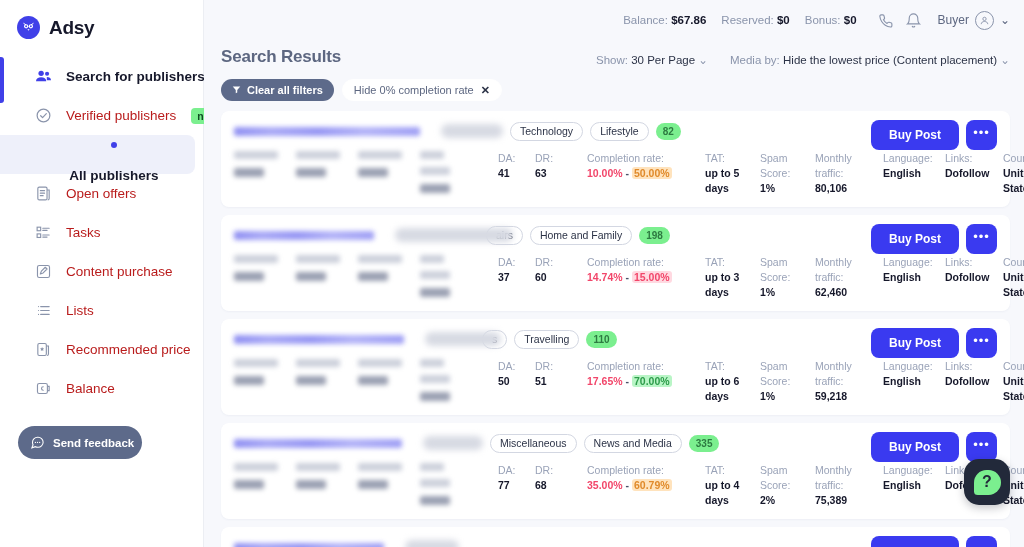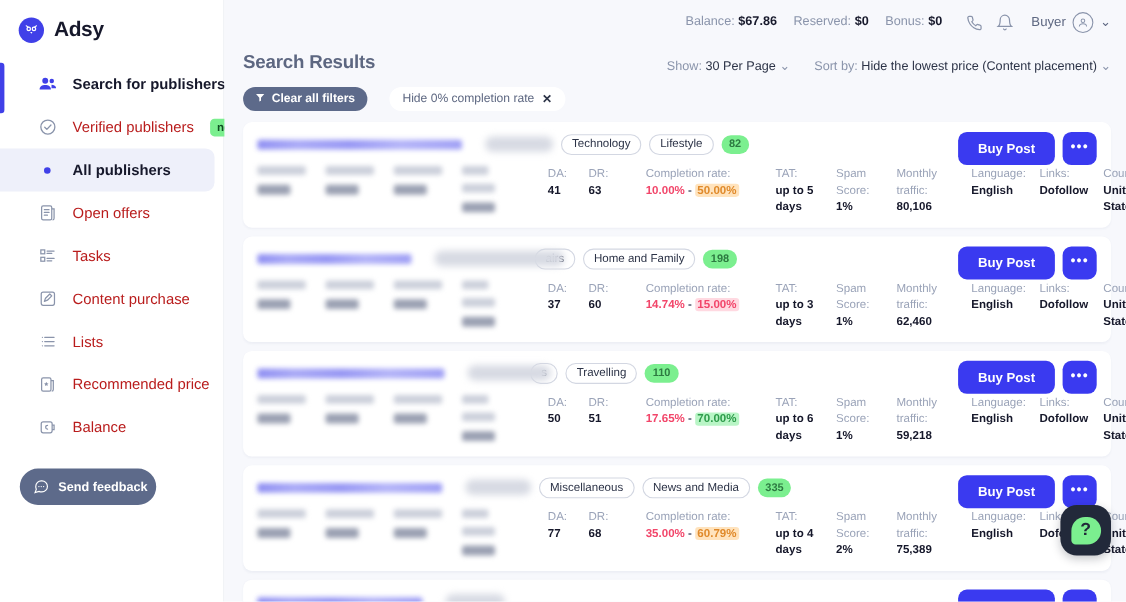--- a/index.html
+++ b/index.html
@@ -40,21 +40,21 @@
     display: flex; align-items: center; gap: 13px;
     height: 39px; padding-left: 33px; margin: 0 8px 0 0;
     border-radius: 0 8px 8px 0;
     cursor: pointer;
     position: relative;
   }
   .nav-item .ico { width: 20px; height: 20px; flex: 0 0 20px; display: flex; align-items: center; justify-content: center; color: #8a94ab; }
   .nav-item .lbl { font-size: 13.5px; color: #b91c1c; white-space: nowrap; }
   .nav-item.head .lbl { color: #16182b; font-weight: bold; font-size: 13.5px; }
   .nav-item.head .ico { color: #4040e8; }
-  .nav-item.active { background: #eef0fa; }
+  .nav-item.active { background: #eef0fa; flex-direction: column; }
   .nav-item.active .lbl { color: #16182b; font-weight: bold; }
   .nav-item.active .ico { color: #4040e8; }
   .dot-ico { width: 6px; height: 6px; border-radius: 50%; background: #4040e8; }
   .badge-new {
     background: #7bef8f; color: #0f4d22; font-size: 10.5px; font-weight: bold;
     padding: 2px 6px; border-radius: 4px; margin-left: 2px;
   }
   .chev { margin-left: auto; margin-right: 26px; color: #6b7490; font-size: 11px; }
 
   .feedback-btn {
@@ -80,21 +80,21 @@
   .user-box .ulbl { font-size: 12px; color: #5d6781; }
   .user-av { width: 19px; height: 19px; border-radius: 50%; border: 1.4px solid #8a94ab; display: flex; align-items: center; justify-content: center; color: #8a94ab; }
 
   .content { padding: 0 14px 0 17px; }
   .res-head { display: flex; align-items: flex-start; justify-content: space-between; margin-top: 7px; }
   .res-title { font-size: 17px; font-weight: bold; color: #5d6781; letter-spacing: -0.2px; }
   .res-ctrls { display: flex; align-items: center; gap: 22px; margin-top: 6px; }
   .ctrl { font-size: 11.5px; color: #8a94ab; cursor: pointer; white-space: nowrap; }
   .ctrl .cv { color: #2c3347; }
 
-  .filters { display: flex; align-items: center; gap: 20px; margin-top: 12px; }
+  .filters { display: flex; align-items: center; gap: 8px; margin-top: 12px; }
   .chip-clear {
     display: flex; align-items: center; gap: 6px;
     background: #5d6a8a; color: #fff; font-size: 11px; font-weight: bold;
     border-radius: 13px; height: 22px; padding: 0 11px; cursor: pointer;
   }
   .chip-filter {
     display: flex; align-items: center; gap: 7px;
     background: #ffffff; color: #5d6781; font-size: 11px;
     border-radius: 13px; height: 22px; padding: 0 11px; cursor: pointer;
     border: 1px solid #ffffff;
@@ -345,21 +345,21 @@
 
       <div class="res-head">
         <div class="res-title">Search Results</div>
         <div class="res-ctrls">
           <div class="ctrl">
             <span>Show:</span>
             <span class="cv">30 Per Page</span>
             <span>⌄</span>
           </div>
           <div class="ctrl">
-            <span>Sort by:</span>
+            <span>Media by:</span>
             <span class="cv">Hide the lowest price (Content placement)</span>
             <span>⌄</span>
           </div>
         </div>
       </div>
 
       <div class="filters">
         <div class="chip-clear">
           <span>
             <svg width="9" height="9" viewBox="0 0 24 24" fill="#fff">

